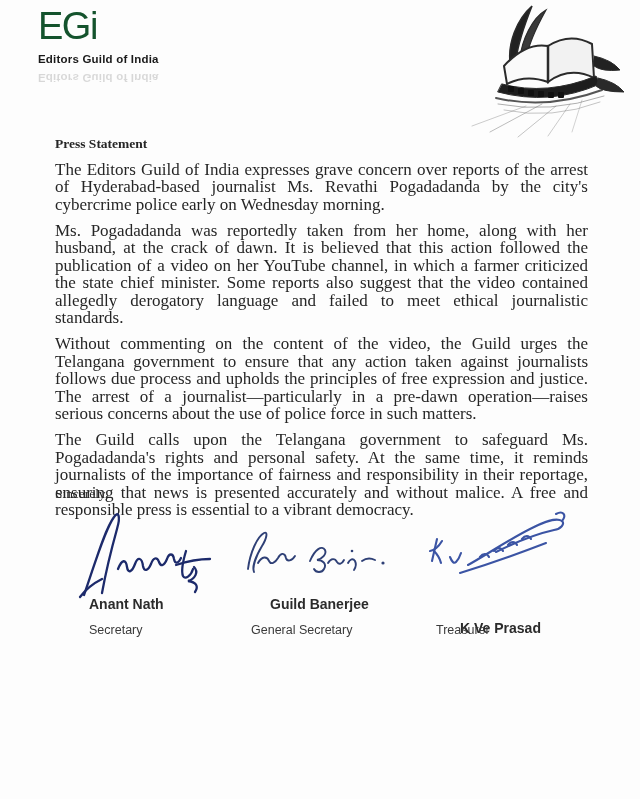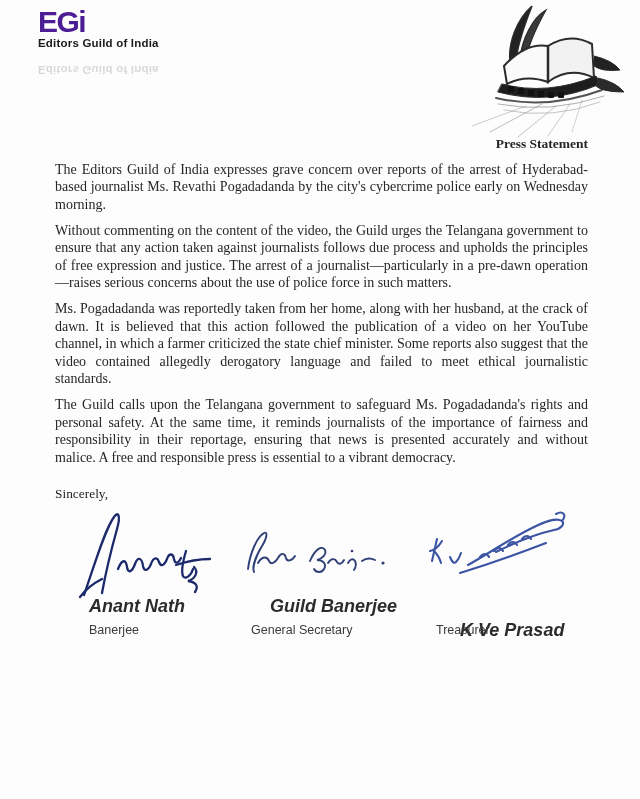--- a/index.html
+++ b/index.html
@@ -9,55 +9,54 @@
     margin:0 auto;
     background:#fdfdfd;
     font-family:"Liberation Serif", serif;
     color:#262626;
     overflow:hidden;
   }
   
   .logo{position:absolute;left:38px;top:7px;line-height:1;}
   .logo-main{
     font-family:"Liberation Sans", sans-serif;
-    font-weight:bold;font-size:30px;letter-spacing:-1.5px;color:#4c1d95;
+    font-weight:normal;font-size:38px;letter-spacing:-1.5px;color:#14532d;
     display:block;
   }
   .logo-sub{
     font-family:"Liberation Sans", sans-serif;
     font-weight:bold;font-size:11.5px;letter-spacing:.2px;color:#1a1a1a;
-    display:block;margin-top:1px;
+    display:block;margin-top:9px;
   }
   .logo-reflection{
     transform:scaleY(-1);
     opacity:.16;
     filter:blur(.5px);
     margin-top:0px;
     height:26px;overflow:hidden;
   }
   .emblem{position:absolute;left:452px;top:0px;}
   
   .content{
     position:absolute;left:55px;top:136px;width:533px;
   }
-  .doc-heading{font-weight:bold;font-size:13.5px;margin:0;text-align:right;}
+  .doc-heading{font-weight:bold;font-size:13.5px;margin:0;}
   .doc-date{font-weight:bold;font-size:13.5px;margin:27px 0 0 0;}
   .para{
-    font-size:14px;line-height:17.5px;text-align:justify;
+    font-size:17px;line-height:17.5px;text-align:justify;
     margin:8.5px 0 0 0;
   }
   .closing{position:absolute;left:55px;top:486px;font-size:13.4px;}
   
   .sig{position:absolute;}
   .sig-name{
     position:absolute;
     font-family:"Liberation Sans", sans-serif;
-    font-weight:bold;font-size:18px;color:#2b2b2b;top:596px;
+    font-weight:bold;font-size:14px;color:#2b2b2b;top:596px;
     white-space:nowrap;
-    font-style:italic;
   }
   .sig-title{
     position:absolute;
     font-family:"Liberation Sans", sans-serif;
     font-size:12.5px;color:#3a3a3a;top:623px;
     white-space:nowrap;
   }
 </style>
 </head>
 <body>
@@ -107,22 +106,22 @@
           <path d="M130,100 L120,132" opacity=".3"></path>
           <path d="M74,106 L20,126" opacity=".35"></path>
         </g>
       </g>
     </svg>
   </div>
 
   <div class="content">
     <p class="doc-heading">Press Statement</p>
     <p class="para">The Editors Guild of India expresses grave concern over reports of the arrest of Hyderabad-based journalist Ms. Revathi Pogadadanda by the city's cybercrime police early on Wednesday morning.</p>
+    <p class="para">Ms. Pogadadanda was reportedly taken from her home, along with her husband, at the crack of dawn. It is believed that this action followed the publication of a video on her YouTube channel, in which a farmer criticized the state chief minister. Some reports also suggest that the video contained allegedly derogatory language and failed to meet ethical journalistic standards.</p>
     <p class="para">Without commenting on the content of the video, the Guild urges the Telangana government to ensure that any action taken against journalists follows due process and upholds the principles of free expression and justice. The arrest of a journalist—particularly in a pre-dawn operation—raises serious concerns about the use of police force in such matters.</p>
-    <p class="para">Ms. Pogadadanda was reportedly taken from her home, along with her husband, at the crack of dawn. It is believed that this action followed the publication of a video on her YouTube channel, in which a farmer criticized the state chief minister. Some reports also suggest that the video contained allegedly derogatory language and failed to meet ethical journalistic standards.</p>
     <p class="para">The Guild calls upon the Telangana government to safeguard Ms. Pogadadanda's rights and personal safety. At the same time, it reminds journalists of the importance of fairness and responsibility in their reportage, ensuring that news is presented accurately and without malice. A free and responsible press is essential to a vibrant democracy.</p>
   </div>
 
   <div class="closing">Sincerely,</div>
 
   <div class="sig" style="left:78px;top:509px;">
     <svg width="138" height="90" viewBox="0 0 138 90">
       <g fill="none" stroke="#1c2a6b" stroke-width="2.3" stroke-linecap="round">
         <path d="M6,86 C16,58 26,22 36,8 C40,2 43,6 39,20 C34,38 28,62 24,84"></path>
         <path d="M2,88 C8,80 16,74 24,70"></path>
@@ -160,17 +159,17 @@
         <path d="M138,12 c5,-6 1,-11 -6,-7"></path>
         <path d="M56,48 c3,-4 7,-4 9,0 M70,42 c3,-4 7,-4 9,0 M84,36 c3,-4 7,-4 9,0 M98,30 c3,-4 7,-4 9,0"></path>
         <path d="M36,64 C62,56 96,44 122,34"></path>
       </g>
     </svg>
   </div>
 
   <div class="sig-name" style="left:89px;">Anant Nath</div>
   <div class="sig-name" style="left:270px;">Guild Banerjee</div>
   <div class="sig-name" style="left:460px;margin-top:24px;">K Ve Prasad</div>
-  <div class="sig-title" style="left:89px;">Banerjee</div>
+  <div class="sig-title" style="left:89px;">Secretary</div>
   <div class="sig-title" style="left:251px;">General Secretary</div>
   <div class="sig-title" style="left:436px;">Treasurer</div>
 
 </div>
 
 </body></html>

